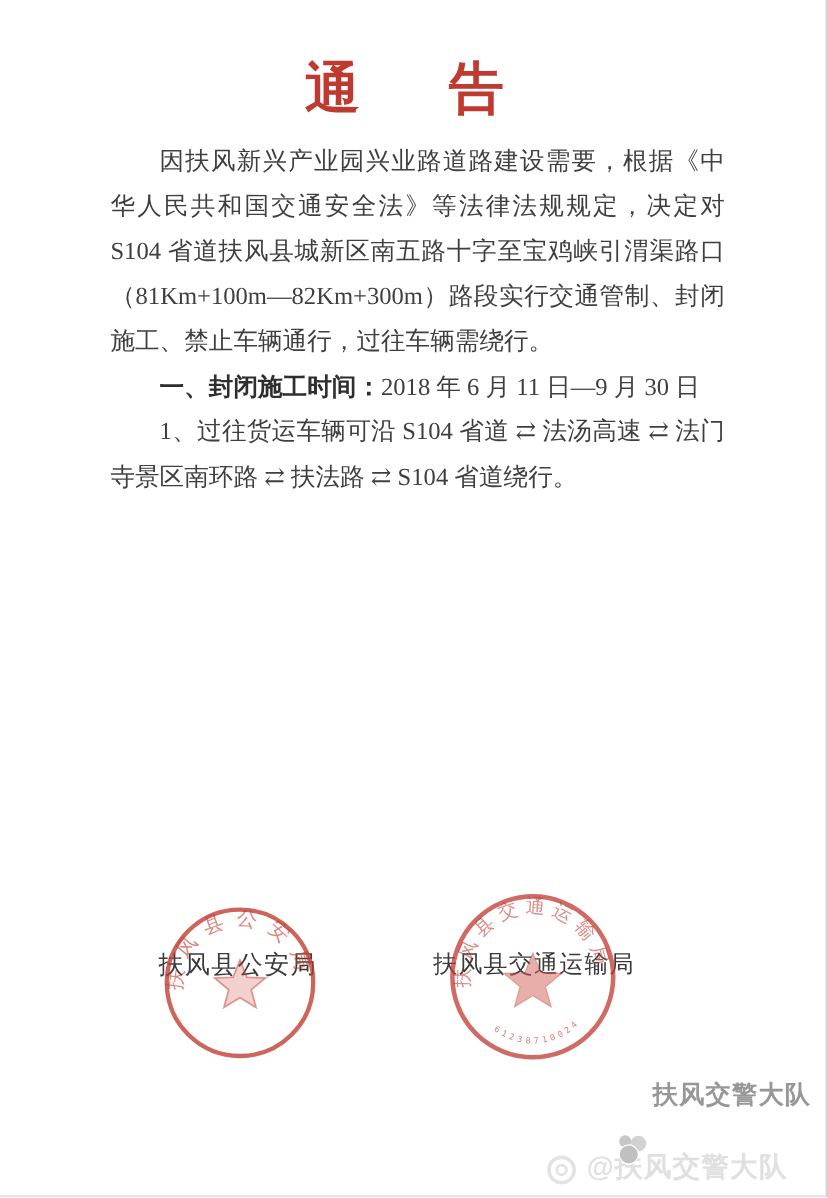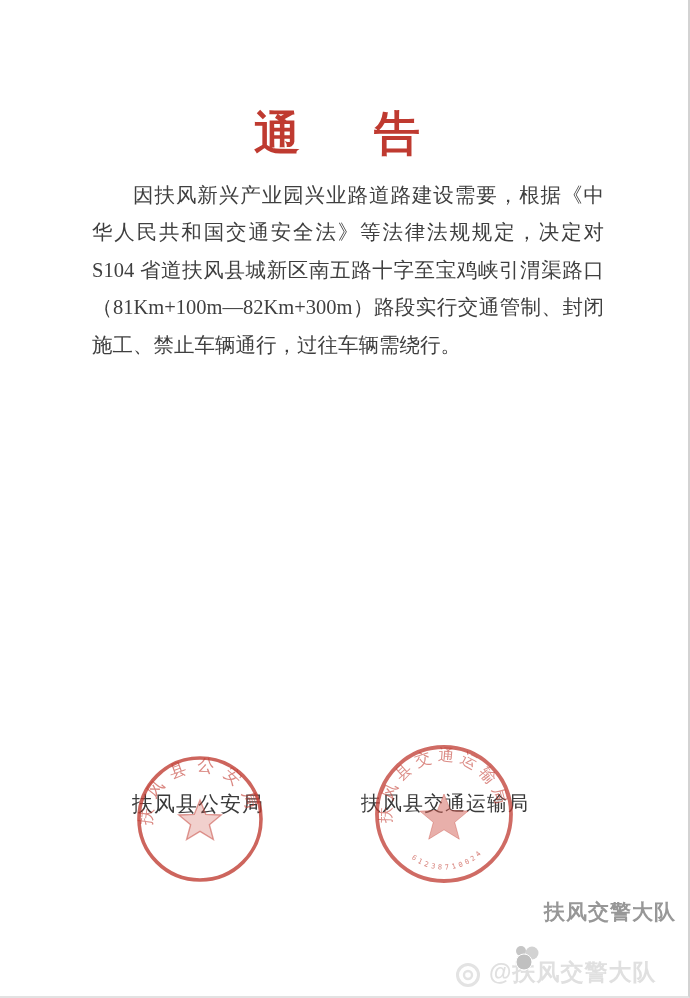--- a/index.html
+++ b/index.html
@@ -8,21 +8,21 @@
     width:690px;height:998px;
     background:#ffffff;
     border-right:2px solid #d3d3d3;
     border-bottom:2px solid #e2e2e2;
     box-sizing:border-box;
     overflow:hidden;
     font-family:"Liberation Serif","DejaVu Serif",serif;
     color:#3f3f3f;
   }
   .doc-title{
-    margin-top:103px;
+    margin-top:43px;
     text-align:center;
     font-size:46px;
     font-weight:bold;
     letter-spacing:14px;
     color:#bf3a30;
     font-family:"Liberation Serif","DejaVu Serif",serif;
   }
   .doc-body{
     margin:12px auto 0 92px;
     width:512px;
@@ -76,20 +76,22 @@
 </style>
 </head>
 <body>
 
 <div class="page">
 
   <div class="doc-title">通　告</div>
 
   <div class="doc-body">
     <p>因扶风新兴产业园兴业路道路建设需要，根据《中华人民共和国交通安全法》等法律法规规定，决定对 S104 省道扶风县城新区南五路十字至宝鸡峡引渭渠路口（81Km+100m—82Km+300m）路段实行交通管制、封闭施工、禁止车辆通行，过往车辆需绕行。</p>
+    <p><span class="bold-head">一、封闭施工时间：</span><span>2018 年 6 月 11 日—9 月 30 日</span></p>
+    <p>1、过往货运车辆可沿 S104 省道 ⇄ 法汤高速 ⇄ 法门寺景区南环路 ⇄ 扶法路 ⇄ S104 省道绕行。</p>
   </div>
 
   <div class="sig-text sig-left-org">扶风县公安局</div>
   <div class="sig-text sig-right-org">扶风县交通运输局</div>
 
   <svg class="seal seal-left" width="140" height="140" viewBox="0 0 140 140">
     <circle cx="70" cy="71" r="61" fill="none" stroke="rgba(191,58,48,0.78)" stroke-width="3.6"></circle>
     <path id="sealArcL" d="M 23.6 83.4 A 48 48 0 1 1 116.4 83.4" fill="none"></path>
     <text font-size="17" fill="rgba(195,62,52,0.62)" letter-spacing="9" font-family="'Liberation Serif','DejaVu Serif',serif">
       <textPath href="#sealArcL" startOffset="6">扶风县公安局</textPath>

